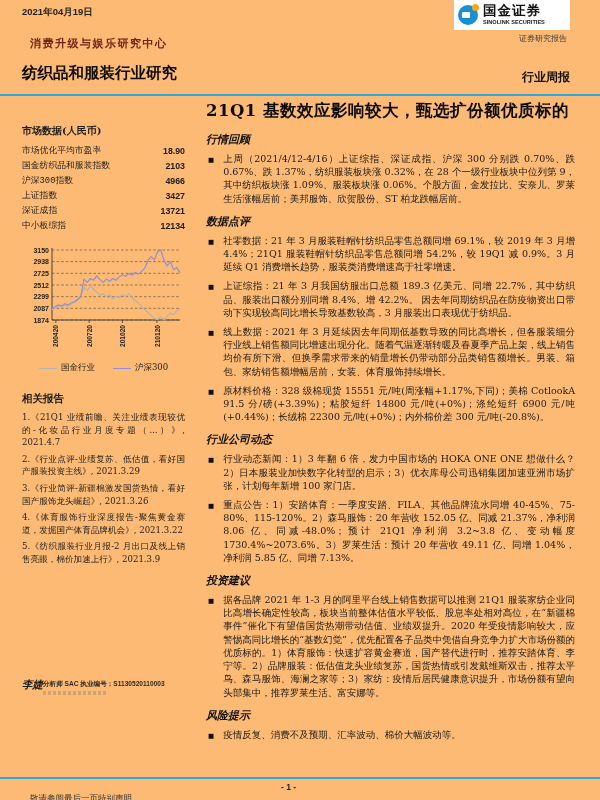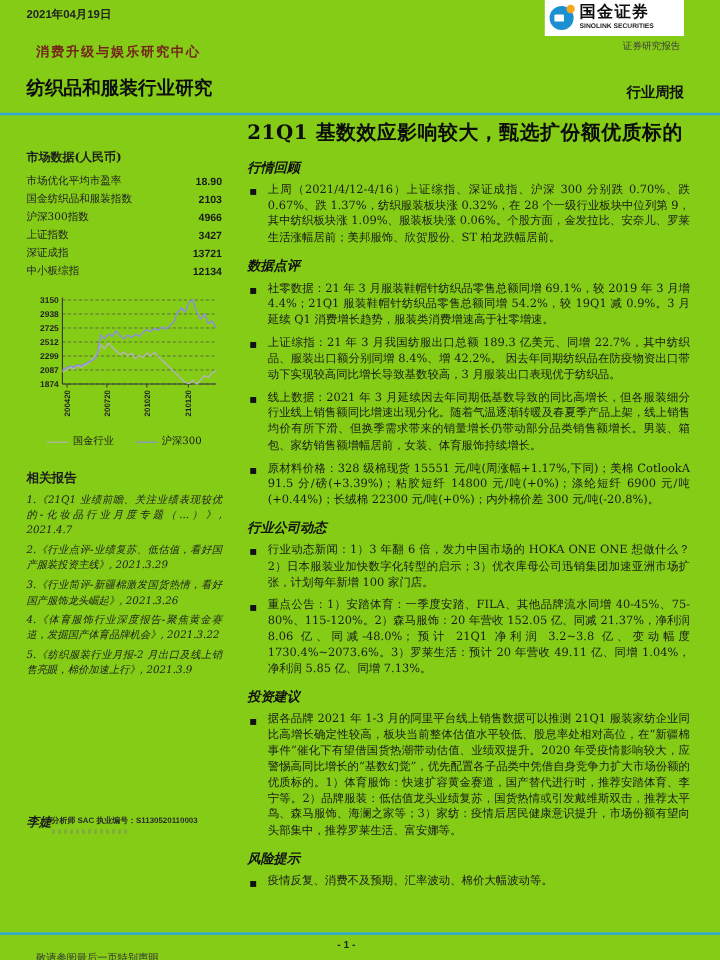--- a/index.html
+++ b/index.html
@@ -24,30 +24,30 @@
         font-weight:bold;font-size:15.5px;color:#0d0d0d;}
   .header-right{position:absolute;right:30px;top:69px;font-size:12px;font-weight:bold;color:#111;}
   .header-rule{position:absolute;left:0;top:94px;width:600px;height:2px;}
   
   .content{position:absolute;left:0;top:96px;width:600px;display:flex;}
   .sidebar{width:190px;box-sizing:border-box;padding:28px 5px 0 22px;flex:0 0 auto;}
   .main{width:395px;box-sizing:border-box;padding:2px 10px 0 14px;}
   
   .mkt-title{font-size:10px;font-weight:bold;margin-bottom:6px;}
   .mkt-row{display:flex;justify-content:space-between;font-size:8.8px;line-height:15px;}
-  .mkt-label{color:#222;}
+  .mkt-label{color:#222;font-family:Liberation Mono, monospace;}
   .mkt-value{font-family:"Liberation Sans",sans-serif;font-weight:bold;color:#1a1a1a;}
   
   .chart-wrap{margin-top:10px;}
   .legend{display:flex;justify-content:center;gap:18px;margin-top:2px;font-size:8.5px;}
   .legend-item{display:flex;align-items:center;gap:4px;}
   .legend-line{display:inline-block;width:18px;height:0;border-top:1.6px solid #999;}
   
   .rel-title{font-size:10.5px;font-weight:bold;margin-top:18px;margin-bottom:5px;}
-  .rel-item{font-size:8.6px;line-height:12.6px;margin-bottom:4px;text-align:justify;color:#1e1e1e;font-style:italic;}
+  .rel-item{font-size:8.6px;line-height:12.6px;margin-bottom:4px;text-align:justify;color:#1e1e1e;}
   
   .analyst{margin-top:112px;display:flex;align-items:flex-start;}
   .analyst-name{font-size:10.5px;font-weight:bold;font-style:italic;}
   .analyst-cert{font-family:"Liberation Sans",sans-serif;font-size:6.6px;font-weight:bold;
         color:#2a2a2a;margin-top:2px;}
   .cert-smudge{width:64px;height:4px;margin-top:2px;opacity:.35;
         background:repeating-linear-gradient(90deg,#777 0 3px,transparent 3px 5px);}
   
   .doc-title{font-size:16.5px;font-weight:bold;letter-spacing:.5px;margin:2px 0 10px 2px;color:#0c0c0c;}
   .sec-head{font-size:11px;font-weight:bold;font-style:italic;margin:9px 0 5px 2px;color:#111;}
@@ -58,21 +58,21 @@
   
   .footer-rule{position:absolute;left:0;top:777px;width:600px;height:1.6px;}
   .page-num{position:absolute;left:281px;top:782px;font-family:"Liberation Sans",sans-serif;
         font-weight:bold;font-size:8.5px;color:#222;}
   .footer-note{position:absolute;left:30px;top:793px;font-size:8.5px;color:#333;}
   svg text{font-family:"Liberation Sans",sans-serif;}
 </style>
 </head>
 <body>
 
-<div class="page" style="background: #84cc16;">
+<div class="page" style="background: #fdba74;">
 
   <div class="date">2021年04月19日</div>
 
   <div class="logo-box">
     <span class="logo-circle"></span>
     <span class="logo-text">
       <span class="logo-cn">国金证券</span>
       <span class="logo-en">SINOLINK SECURITIES</span>
     </span>
   </div>

